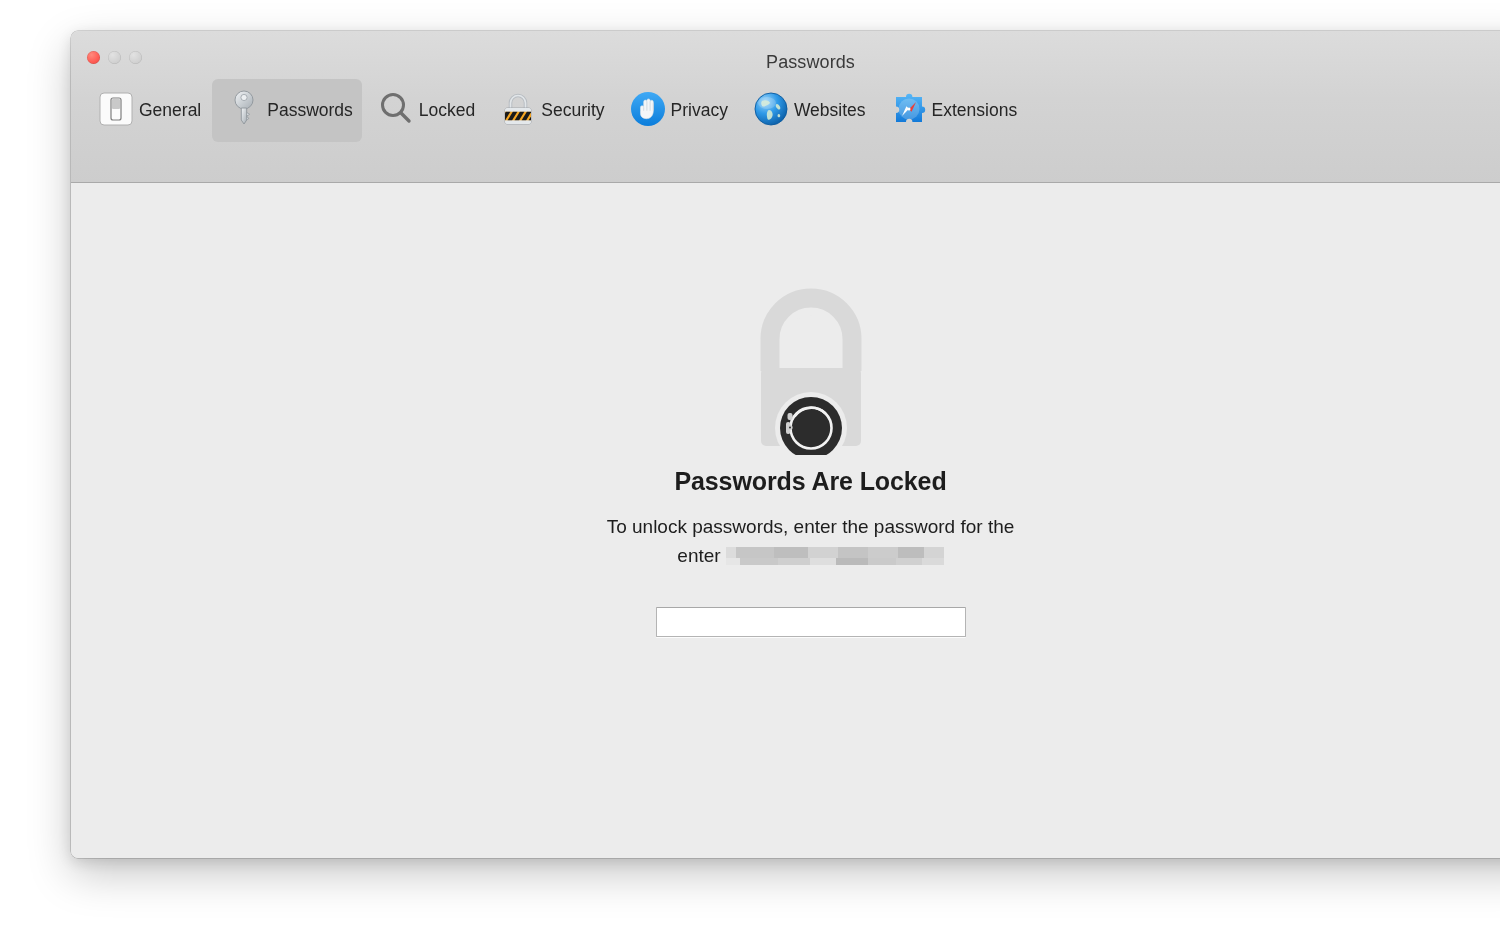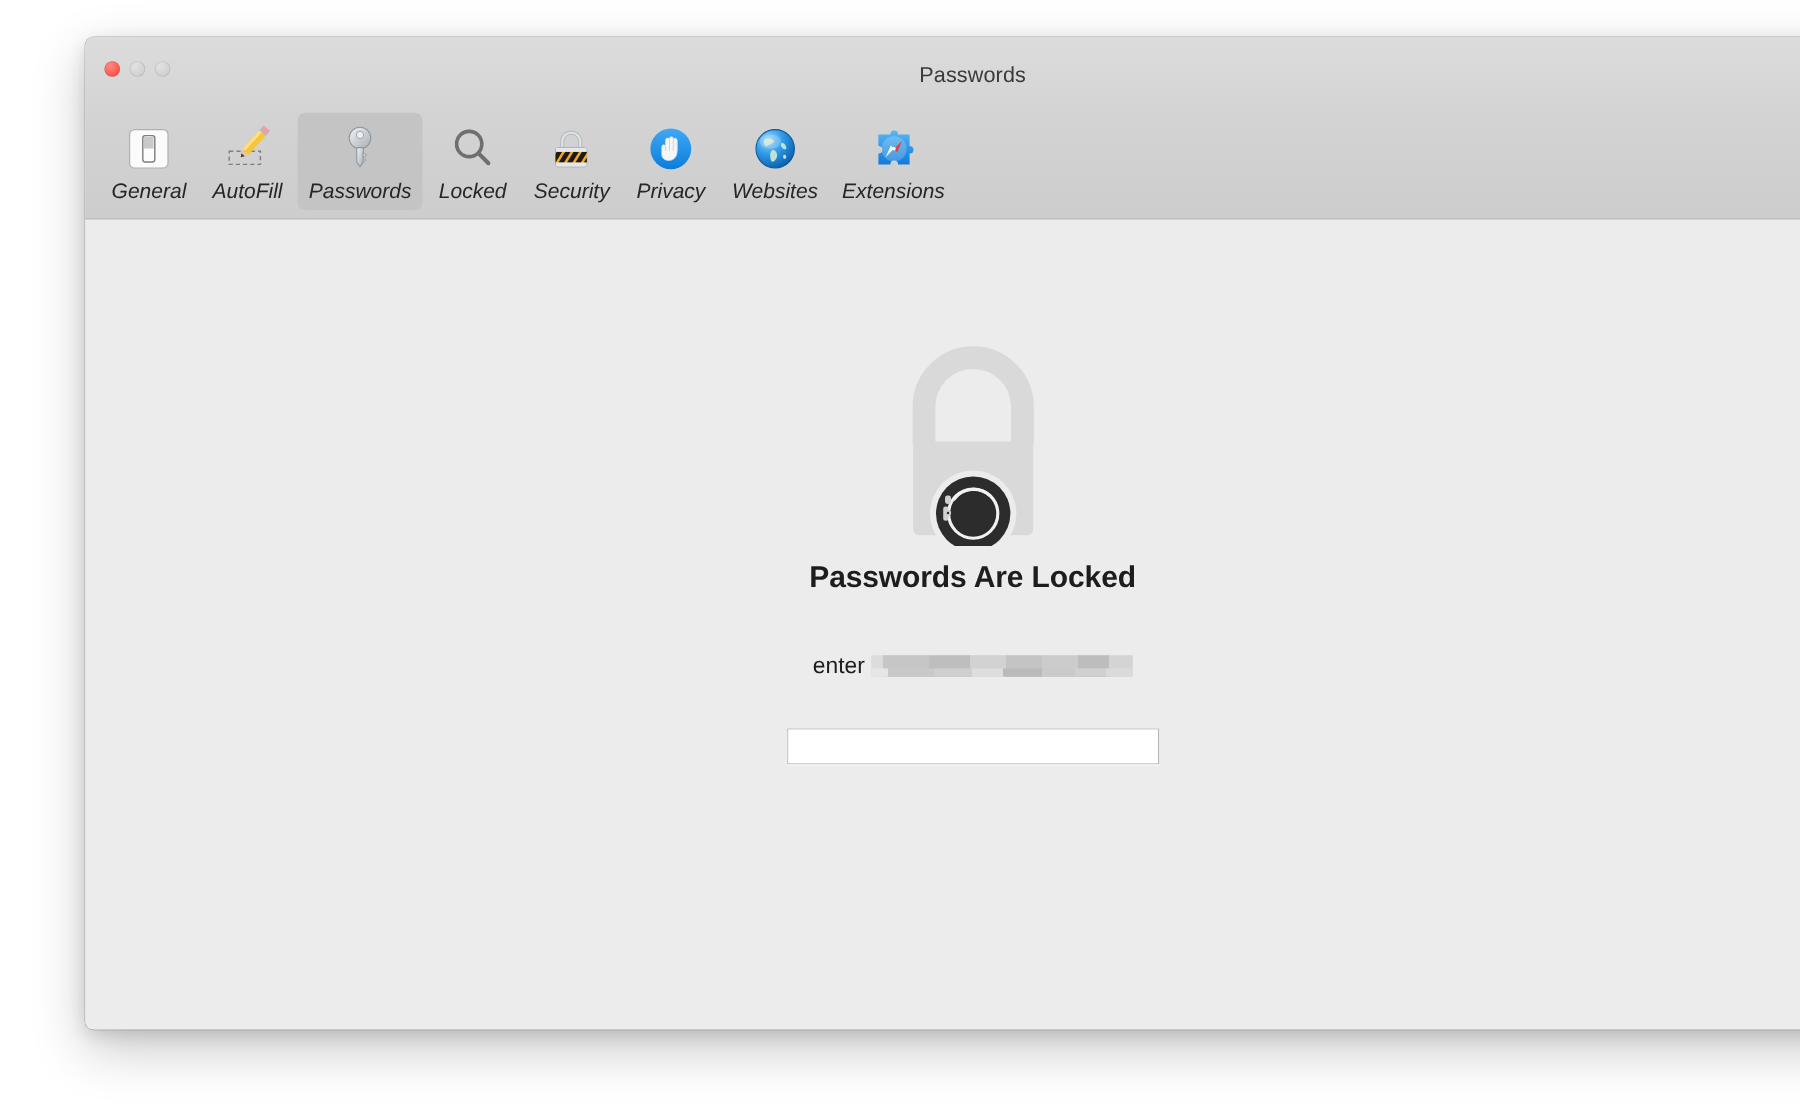--- a/index.html
+++ b/index.html
@@ -81,27 +81,26 @@
     top: 48px;
     height: 100px;
     display: flex;
     align-items: flex-start;
     padding-left: 12px;
   }
   .toolbar-item {
     width: auto;
     min-width: 62px;
     padding: 7px 9px 6px 9px;
-    margin: 15px 1px;
+    margin: 0 1px;
     border-radius: 6px;
     display: flex;
-    flex-direction: column;
+    flex-direction: row;
     align-items: center;
     cursor: default;
-    font-style: italic;
   }
   .toolbar-item.selected {
     background: #c4c4c4;
   }
   .ti-icon {
     width: 46px;
     height: 46px;
     display: flex;
     align-items: center;
     justify-content: center;
@@ -229,36 +228,20 @@
             <rect x="5" y="5" width="32" height="32" rx="4" fill="#fbfbfb" stroke="#b0b0b0" stroke-width="1"></rect>
             <rect x="16" y="10" width="10" height="22" rx="2" fill="#ffffff" stroke="#7e7e7e" stroke-width="1.2"></rect>
             <rect x="17" y="11" width="8" height="10" rx="1" fill="#c9c9c9"></rect>
             <rect x="17" y="21" width="8" height="10" rx="1" fill="#fcfcfc"></rect>
           </svg>
         </span>
         <span class="ti-label">General</span>
       </div>
 
 
-      <div class="toolbar-item">
-        <span class="ti-icon">
-          <svg width="42" height="42" viewBox="0 0 42 42">
-            <rect x="6" y="23" width="26" height="11" fill="none" stroke="#808080" stroke-width="1.2" stroke-dasharray="3.5,2.5"></rect>
-            <g transform="rotate(42 24 18)">
-              <rect x="21" y="3" width="7" height="22" fill="#f5c63c"></rect>
-              <rect x="21" y="3" width="2.6" height="22" fill="#ffe07a"></rect>
-              <rect x="21" y="-1.5" width="7" height="4.5" fill="#e8a0ae"></rect>
-              <rect x="21" y="2.4" width="7" height="1.6" fill="#b9b9b9"></rect>
-              <path d="M21 25 h7 l-3.5 6 z" fill="#e8c69a"></path>
-              <path d="M22.6 28.2 h3.8 l-1.9 2.8 z" fill="#3a3a3a"></path>
-            </g>
-          </svg>
-        </span>
-        <span class="ti-label">AutoFill</span>
-      </div>
 
       <div class="toolbar-item selected">
         <span class="ti-icon">
           <svg width="42" height="42" viewBox="0 0 42 42">
             <defs>
               <linearGradient id="keyGrad" x1="0" y1="0" x2="1" y2="1">
                 <stop offset="0%" stop-color="#f3f5f7"></stop>
                 <stop offset="45%" stop-color="#cfd4d8"></stop>
                 <stop offset="100%" stop-color="#a7aeb4"></stop>
               </linearGradient>
@@ -390,20 +373,21 @@
           <rect x="61" y="139" width="4.4" height="12" rx="2" fill="#d0d0d0"></rect>
           <rect x="62.5" y="130" width="5" height="7" rx="2" fill="#cfcfcf"></rect>
           <circle cx="65" cy="144.5" r="2.6" fill="#cfcfcf"></circle>
           <circle cx="65" cy="144.5" r="1" fill="#2c2c2c"></circle>
         </svg>
       </div>
 
       <div id="locked-title">Passwords Are Locked</div>
 
       <div id="locked-desc">
+        <span>To unlock passwords, enter the password for the</span>
         <br>
         <span>enter</span><span id="redacted-user"></span>
       </div>
 
       <input id="password-field" type="password" placeholder="" style="">
     </div>
   </div>
 
 </div>
 

